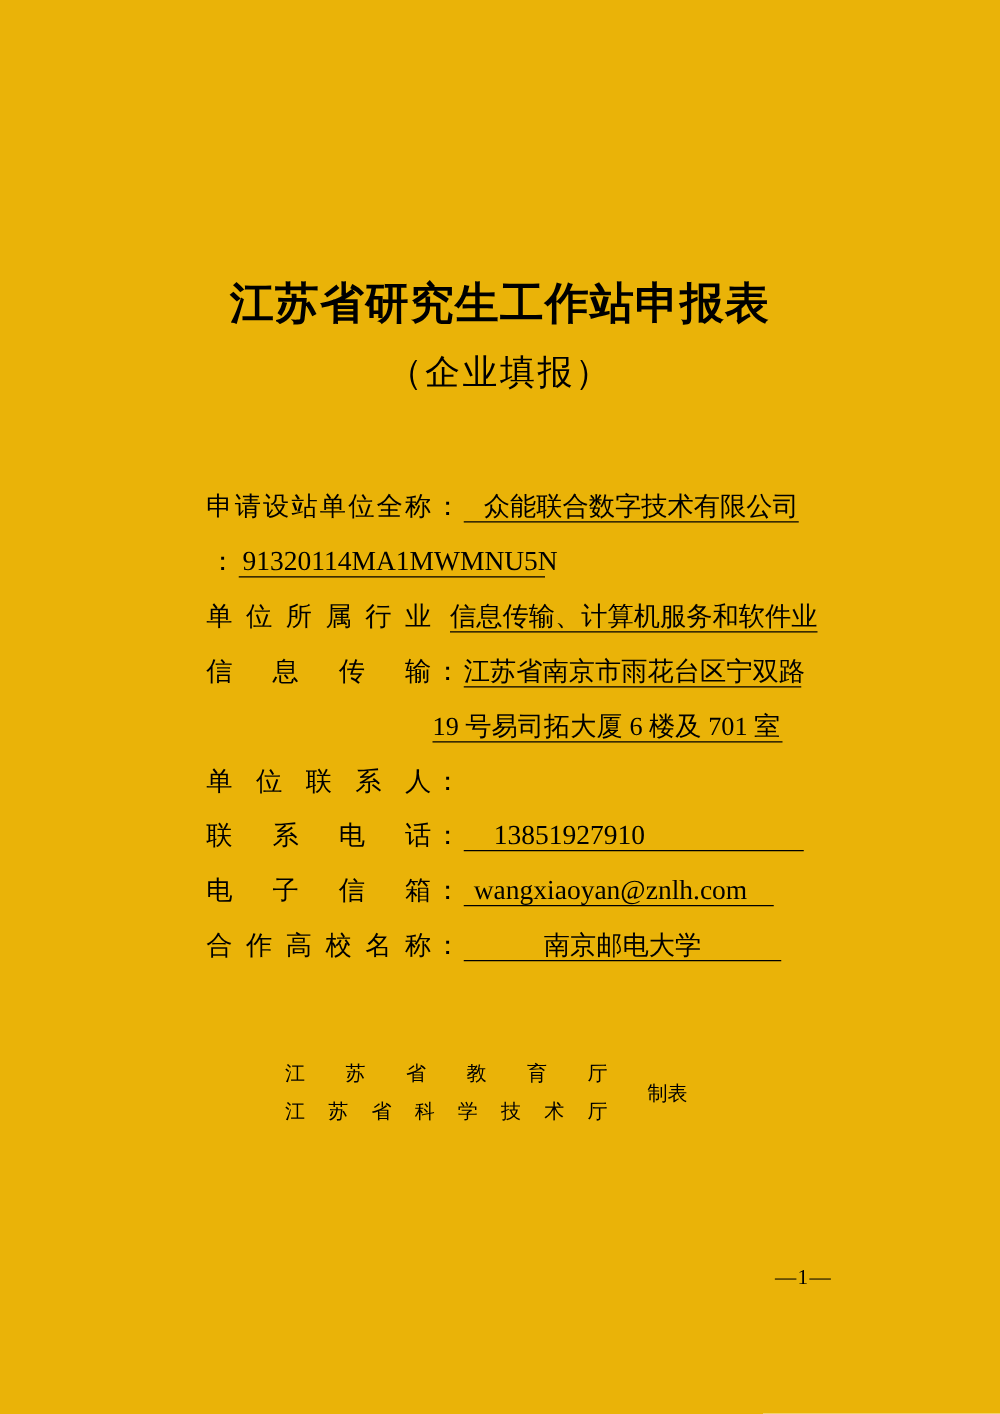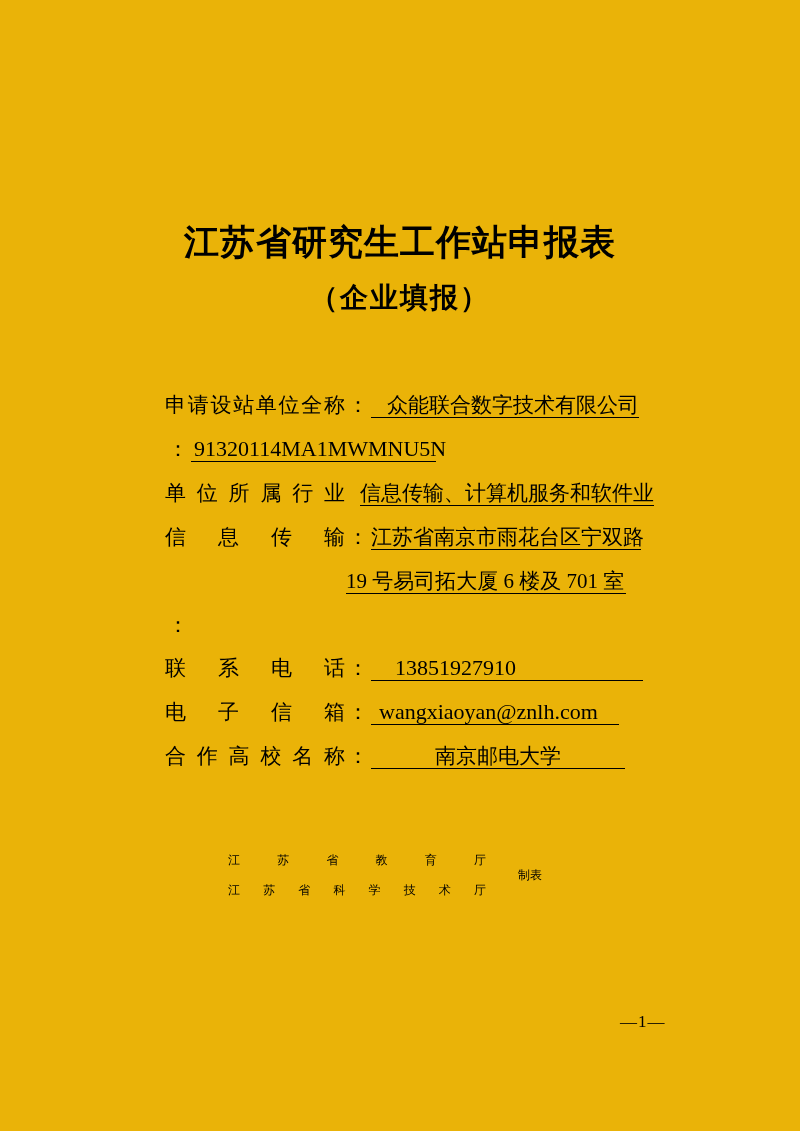--- a/index.html
+++ b/index.html
@@ -21,21 +21,21 @@
     text-align: center;
   }
   .doc-title {
     font-size: 35px;
     font-weight: bold;
     letter-spacing: 1px;
     line-height: 1.2;
   }
   .doc-subtitle {
     font-size: 28px;
-    font-weight: bold;
+    font-weight: normal;
     letter-spacing: 2px;
     margin-top: 15px;
   }
   .form {
     position: absolute;
     top: 393px; left: 165px;
     font-size: 21px;
   }
   .f-row { display: flex; margin-bottom: 19px; line-height: 24px; }
   .f-label {
@@ -55,21 +55,21 @@
   .v5 { width: 268px; text-align: center; }
   .v6 { width: 272px; padding-left: 24px; font-size: 22px; }
   .v7 { width: 248px; padding-left: 8px; font-size: 22px; }
   .v8 { width: 254px; text-align: center; }
   .addr-lines { display: flex; flex-direction: column; }
   .footer {
     position: absolute;
     top: 845px; left: 228px;
     display: flex;
     align-items: center;
-    font-size: 12px;
+    font-size: 16px;
   }
   .footer-line {
     width: 258px;
     text-align: justify;
     text-align-last: justify;
     text-justify: inter-character;
     line-height: 30px;
     white-space: nowrap;
   }
   .footer-suffix { margin-left: 32px; }
@@ -111,20 +111,21 @@
     <div class="f-row">
       <span class="f-label">信息传输</span>
       <span class="f-colon">：</span>
       <span class="addr-lines">
         <span class="f-value v4a">江苏省南京市雨花台区宁双路</span>
         <span class="f-value v4b">19 号易司拓大厦 6 楼及 701 室</span>
       </span>
     </div>
 
     <div class="f-row">
+      <span class="f-label">单位联系人</span>
       <span class="f-colon">：</span>
     </div>
 
     <div class="f-row">
       <span class="f-label">联系电话</span>
       <span class="f-colon">：</span>
       <span class="f-value v6">13851927910</span>
     </div>
 
     <div class="f-row">

